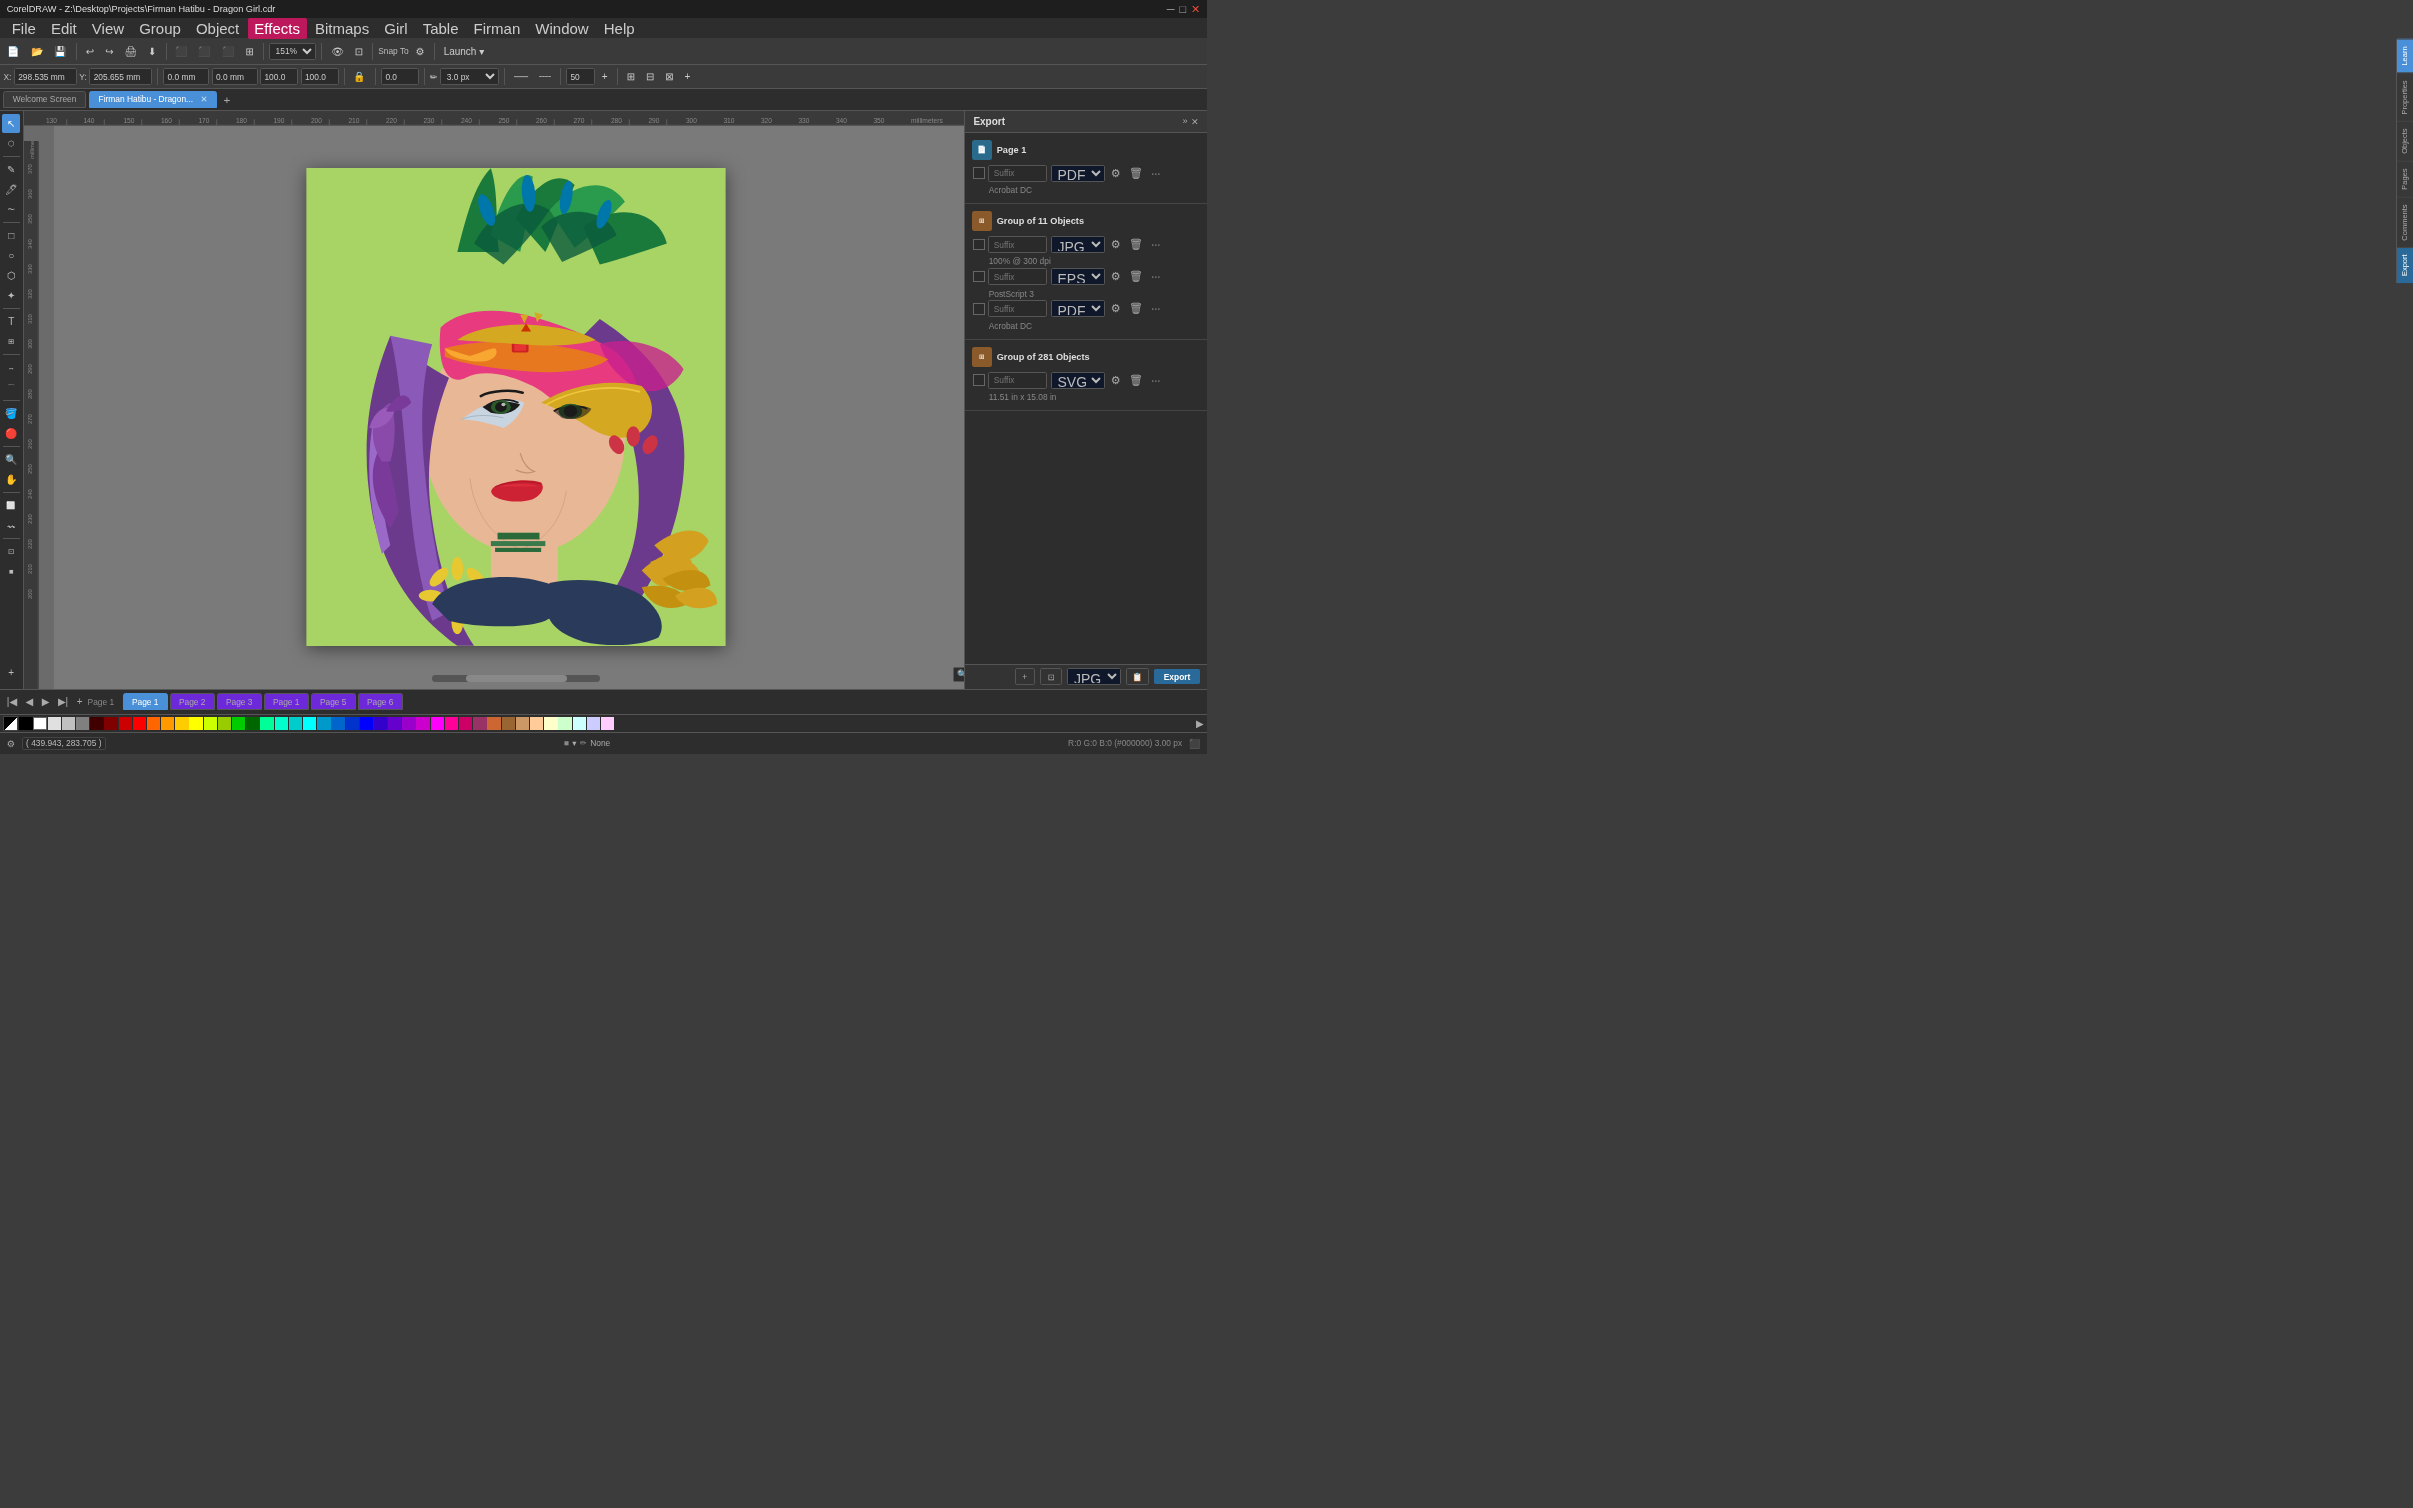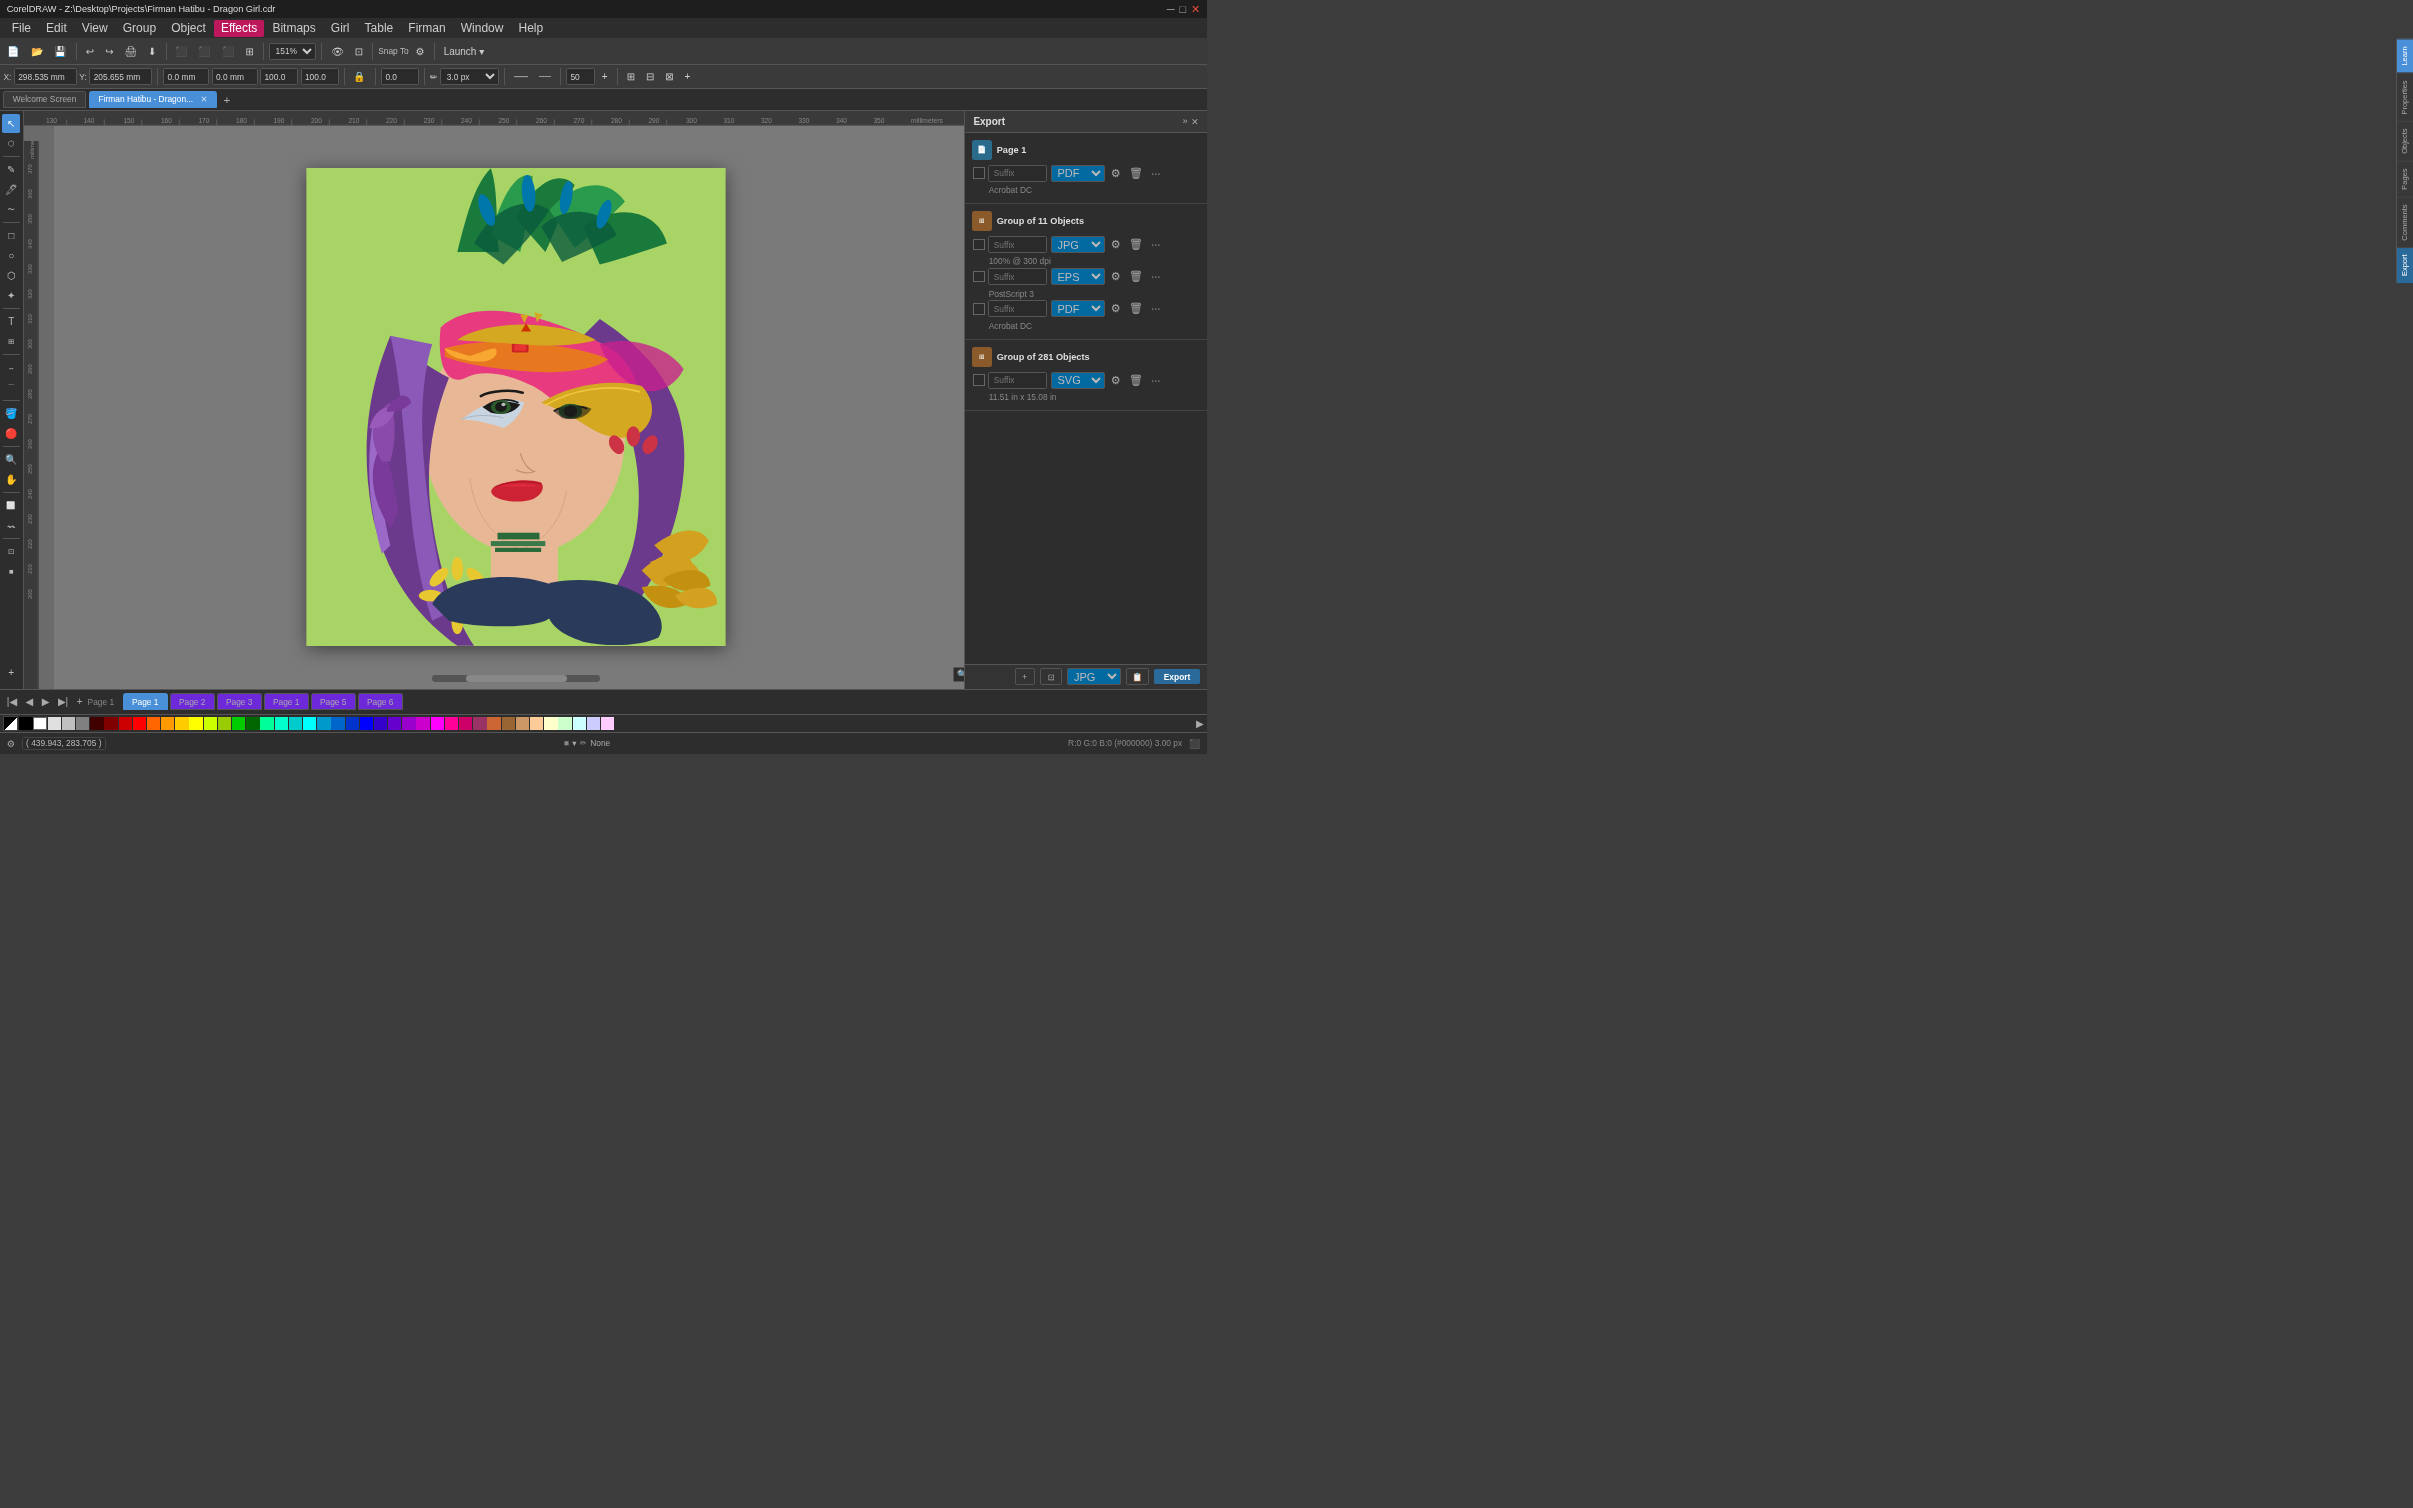--- a/index.html
+++ b/index.html
@@ -23,21 +23,21 @@
       height: 20px;
       display: flex;
       align-items: center;
       padding: 0 5px;
       gap: 1.7px;
     }
     #menubar span {
       padding: 1.7px 6.7px;
       cursor: pointer;
       color: #ccc;
-      font-size: 12px;
+      font-size: 15px;
       border-radius: 1.7px;
     }
     #menubar .active { background: #be185d; color: #fff; }
 
     
     #toolbar1 {
       background: #3a3a3a;
       height: 27px;
       display: flex;
       align-items: center;
@@ -227,25 +227,25 @@
       background: #2a2a2a;
       border: 0.8px solid #555;
       color: #bbb;
       padding: 1.7px 4.2px;
       font-size: 8.4px;
       width: 59px;
       height: 17px;
       border-radius: 1.7px;
     }
     .export-format-select {
-      background: #0369a1;
+      background: #0f172a;
       border: 0.8px solid #555;
       color: #bbb;
       padding: 0.8px 1.7px;
-      font-size: 11px;
+      font-size: 14px;
       height: 17px;
       width: 54px;
       border-radius: 1.7px;
     }
     .export-settings-btn {
       background: transparent;
       border: none;
       color: #aaa;
       cursor: pointer;
       font-size: 11px;

